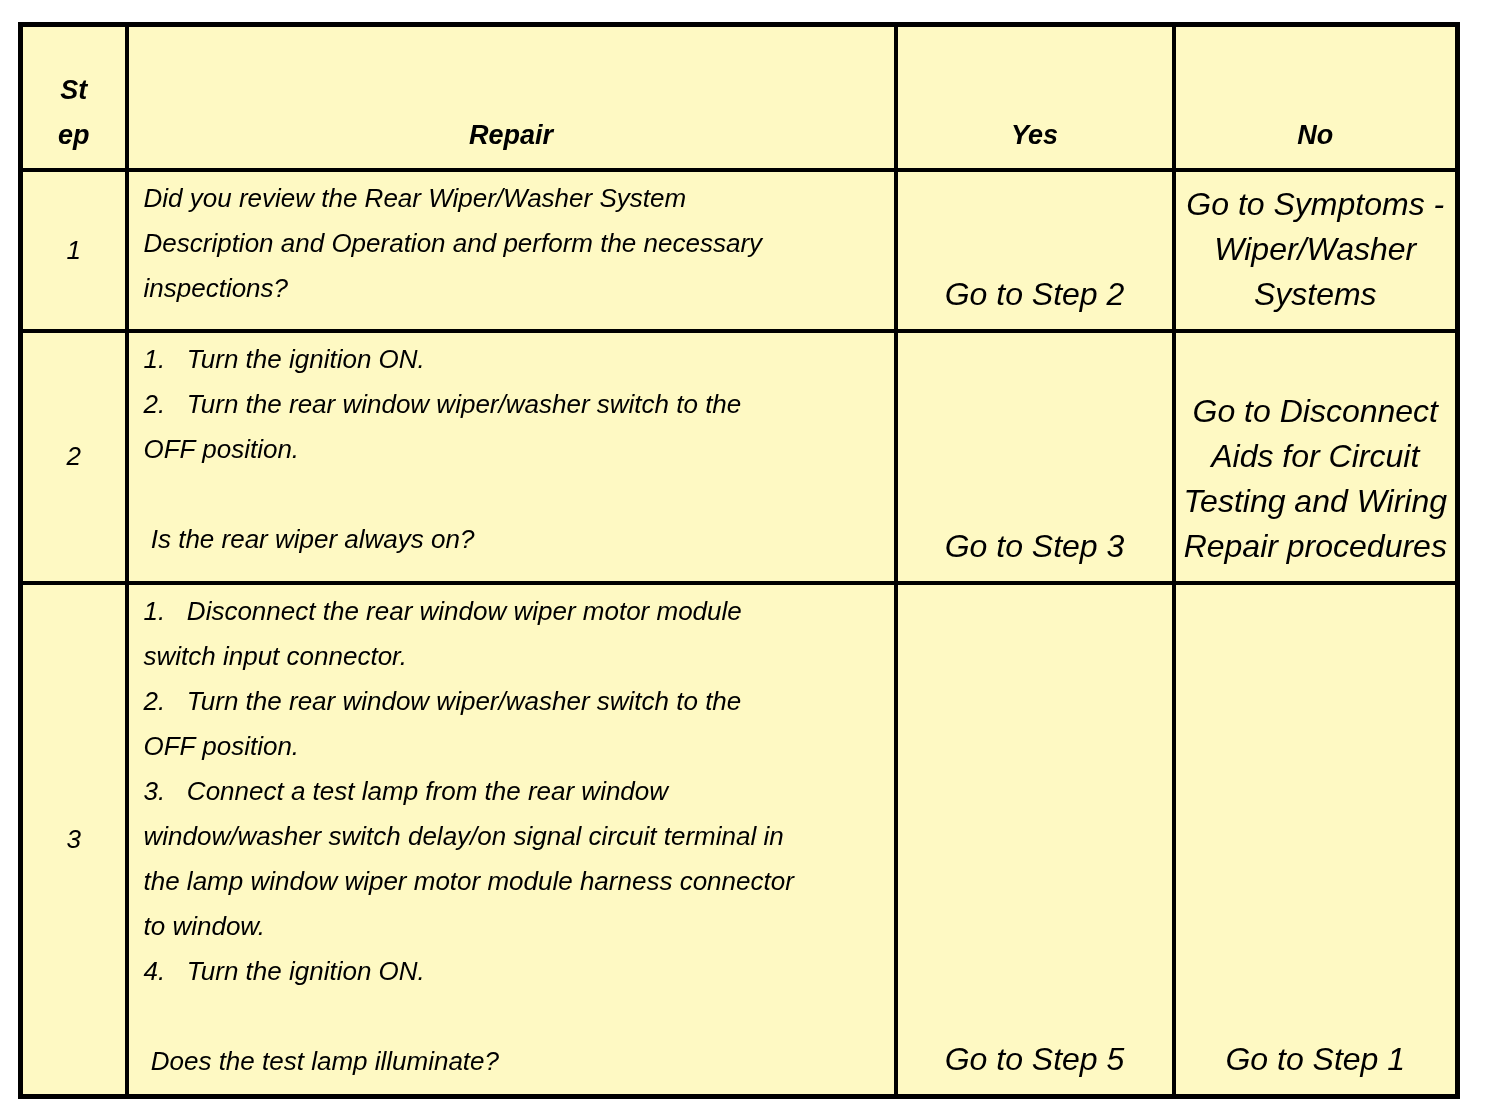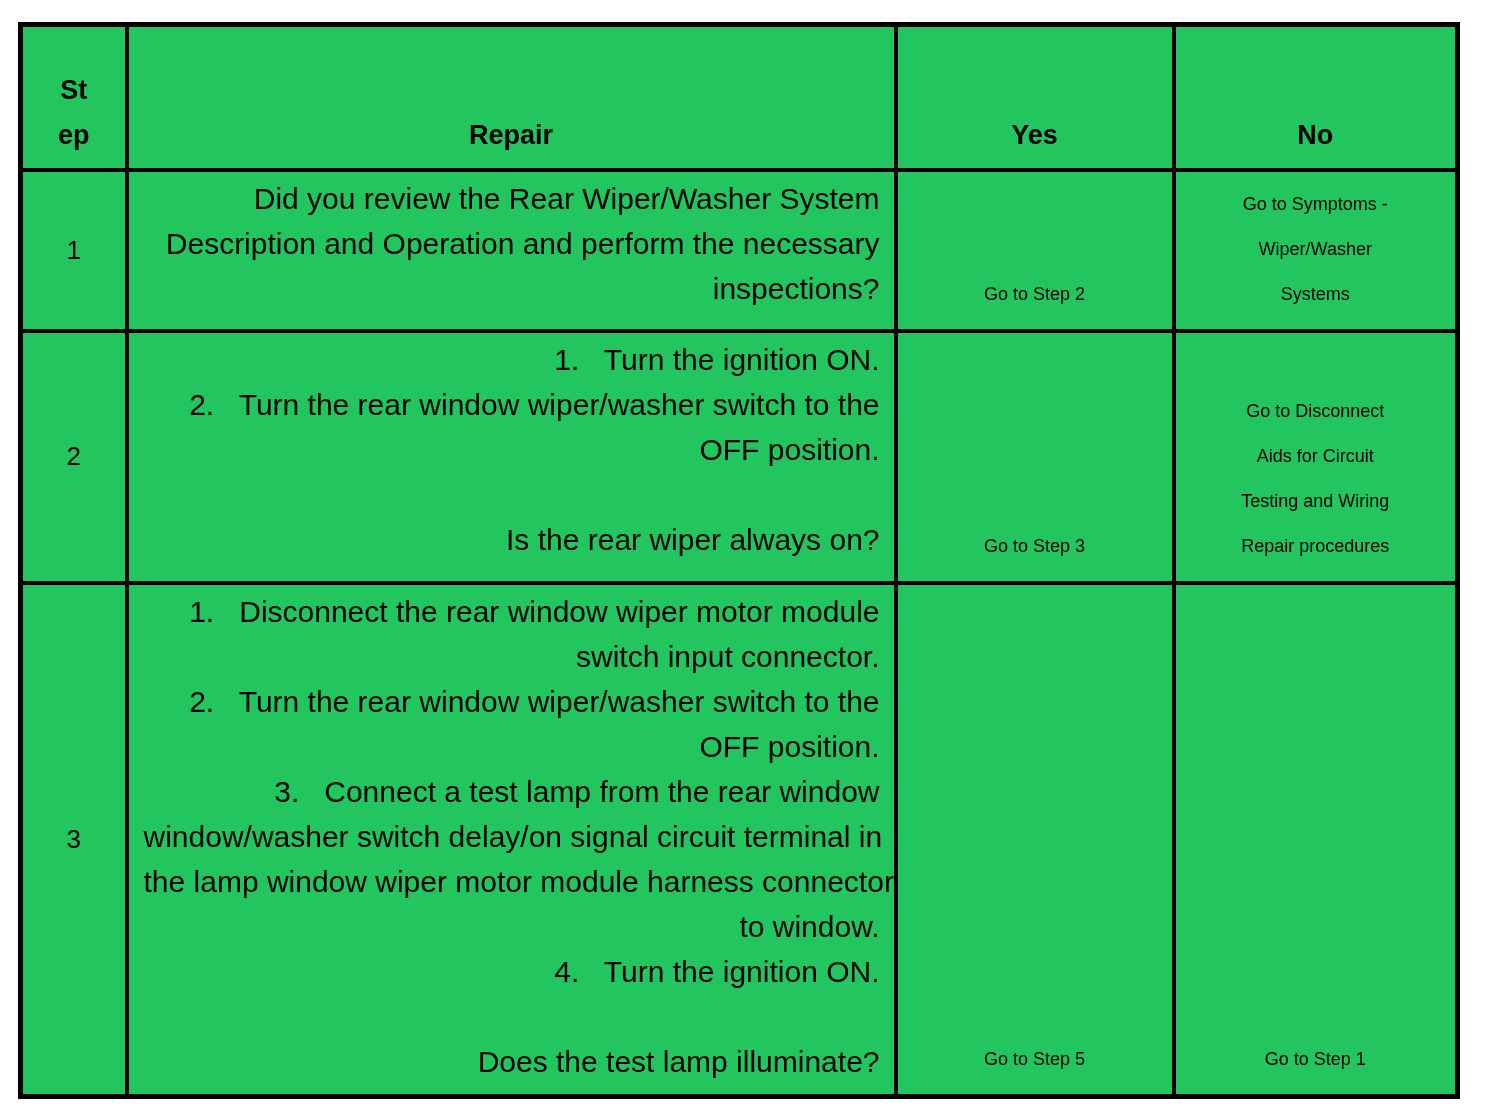--- a/index.html
+++ b/index.html
@@ -26,22 +26,23 @@
     border: 5px solid #000000;
   }
   .diag-table col.c-step   { width: 106px; }
   .diag-table col.c-action { width: 769px; }
   .diag-table col.c-yes    { width: 278px; }
   .diag-table col.c-no     { width: 284px; }
 
   .diag-table th,
   .diag-table td {
     border: 4px solid #000000;
-    background: #22c55e;
+    background: #fef9c3;
     overflow: hidden;
+    font-style: italic;
   }
 
   
   .diag-table thead tr { height: 145px; }
   .diag-table th {
     vertical-align: bottom;
     text-align: center;
     font-size: 27px;
     font-weight: bold;
     padding: 0 4px 10px 4px;
@@ -53,28 +54,28 @@
   tr.row-3 { height: 514px; }
 
   td.step-cell {
     vertical-align: middle;
     text-align: center;
     font-size: 26px;
     font-weight: normal;
   }
   td.action-cell {
     vertical-align: top;
-    text-align: right;
-    font-size: 30px;
+    text-align: left;
+    font-size: 26px;
     padding: 4px 14px 4px 15px;
   }
   td.answer-cell {
     vertical-align: bottom;
     text-align: center;
-    font-size: 18px;
+    font-size: 32px;
     padding: 4px 6px 12px 6px;
   }
 
   .line {
     min-height: 45px;
     line-height: 45px;
     white-space: pre;
   }
   .answer-cell .line { white-space: normal; }
   th .line { min-height: 45px; line-height: 45px; }

